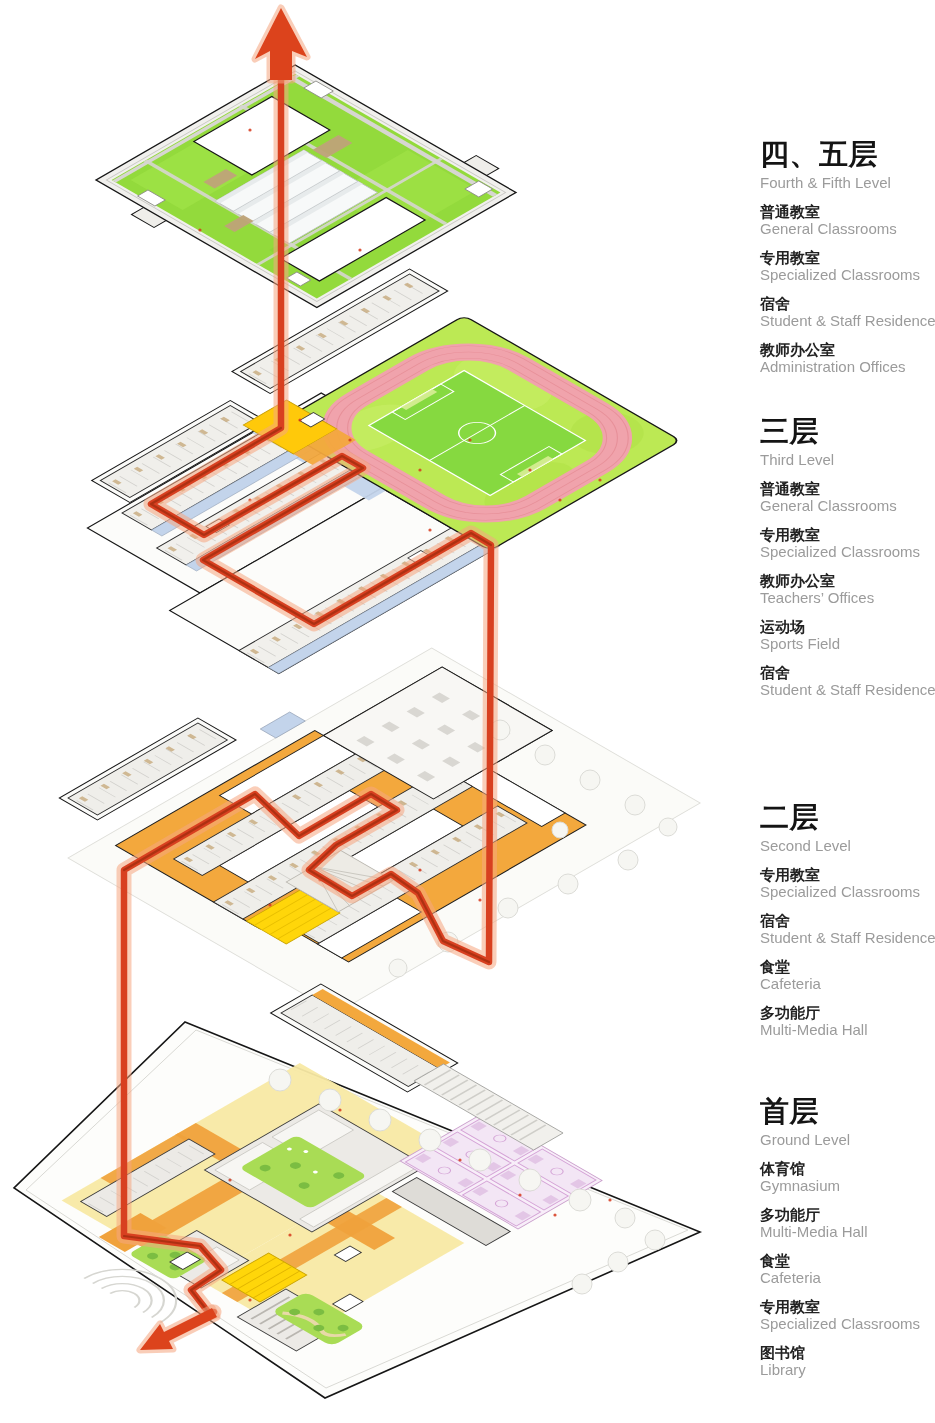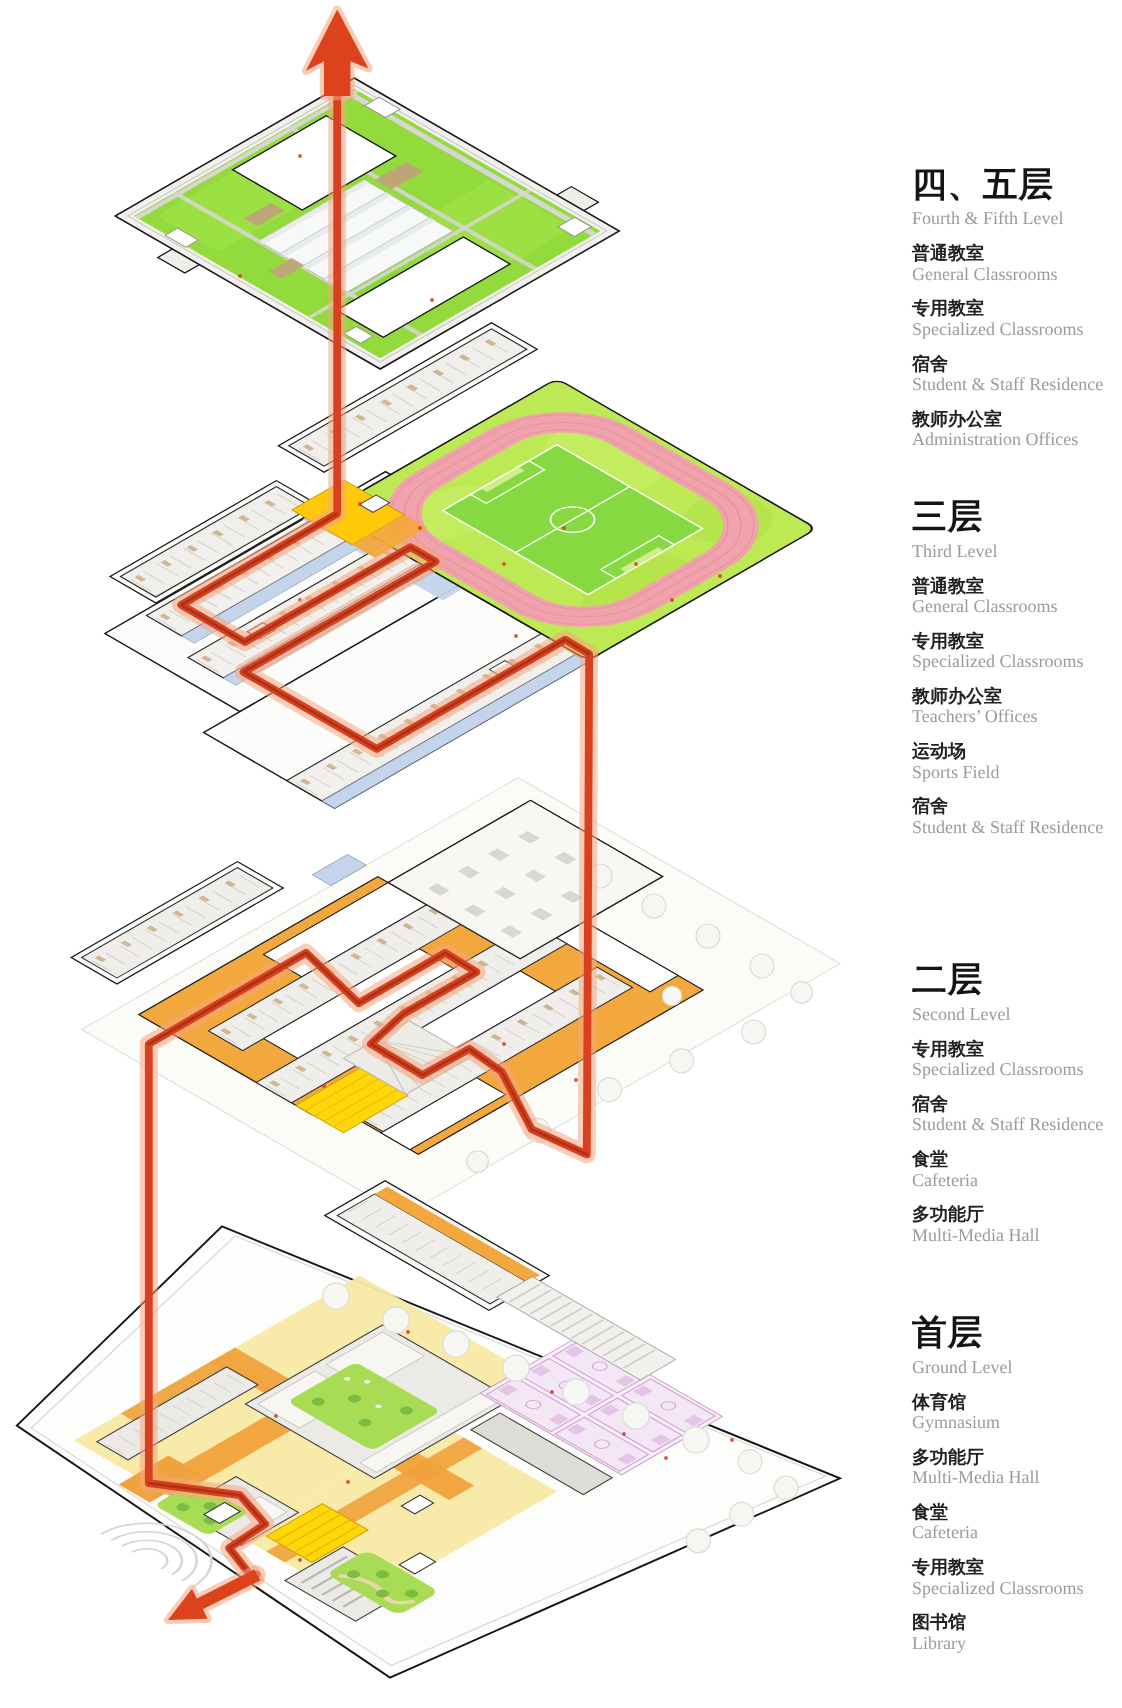--- a/index.html
+++ b/index.html
@@ -1,17 +1,17 @@
 <!DOCTYPE html>
 <html><head>
 <meta charset="utf-8">
 <style>
   html,body{margin:0;padding:0;background:#ffffff;}
   .stage{position:relative;width:935px;height:1423px;background:#fff;overflow:hidden;
-         font-family:Liberation Serif, serif;}
+         font-family:Liberation Sans, sans-serif;}
   .diagram-svg{position:absolute;left:0;top:0;}
   .legend-block{position:absolute;left:760px;width:178px;}
   .legend-title{font-size:29px;font-weight:700;color:#141414;line-height:1.0;letter-spacing:0.5px;}
   .legend-sub{font-size:15px;color:#9b9b9b;margin-top:6px;line-height:1.1;}
   .legend-item{margin-top:12px;}
   .legend-item-cn{font-size:15px;font-weight:700;color:#222;line-height:1.1;}
   .legend-item-en{font-size:15px;color:#9b9b9b;line-height:1.1;margin-top:1px;}
   .b1{top:140px;} .b2{top:417px;} .b3{top:803px;} .b4{top:1097px;}
 </style>
 </head>

